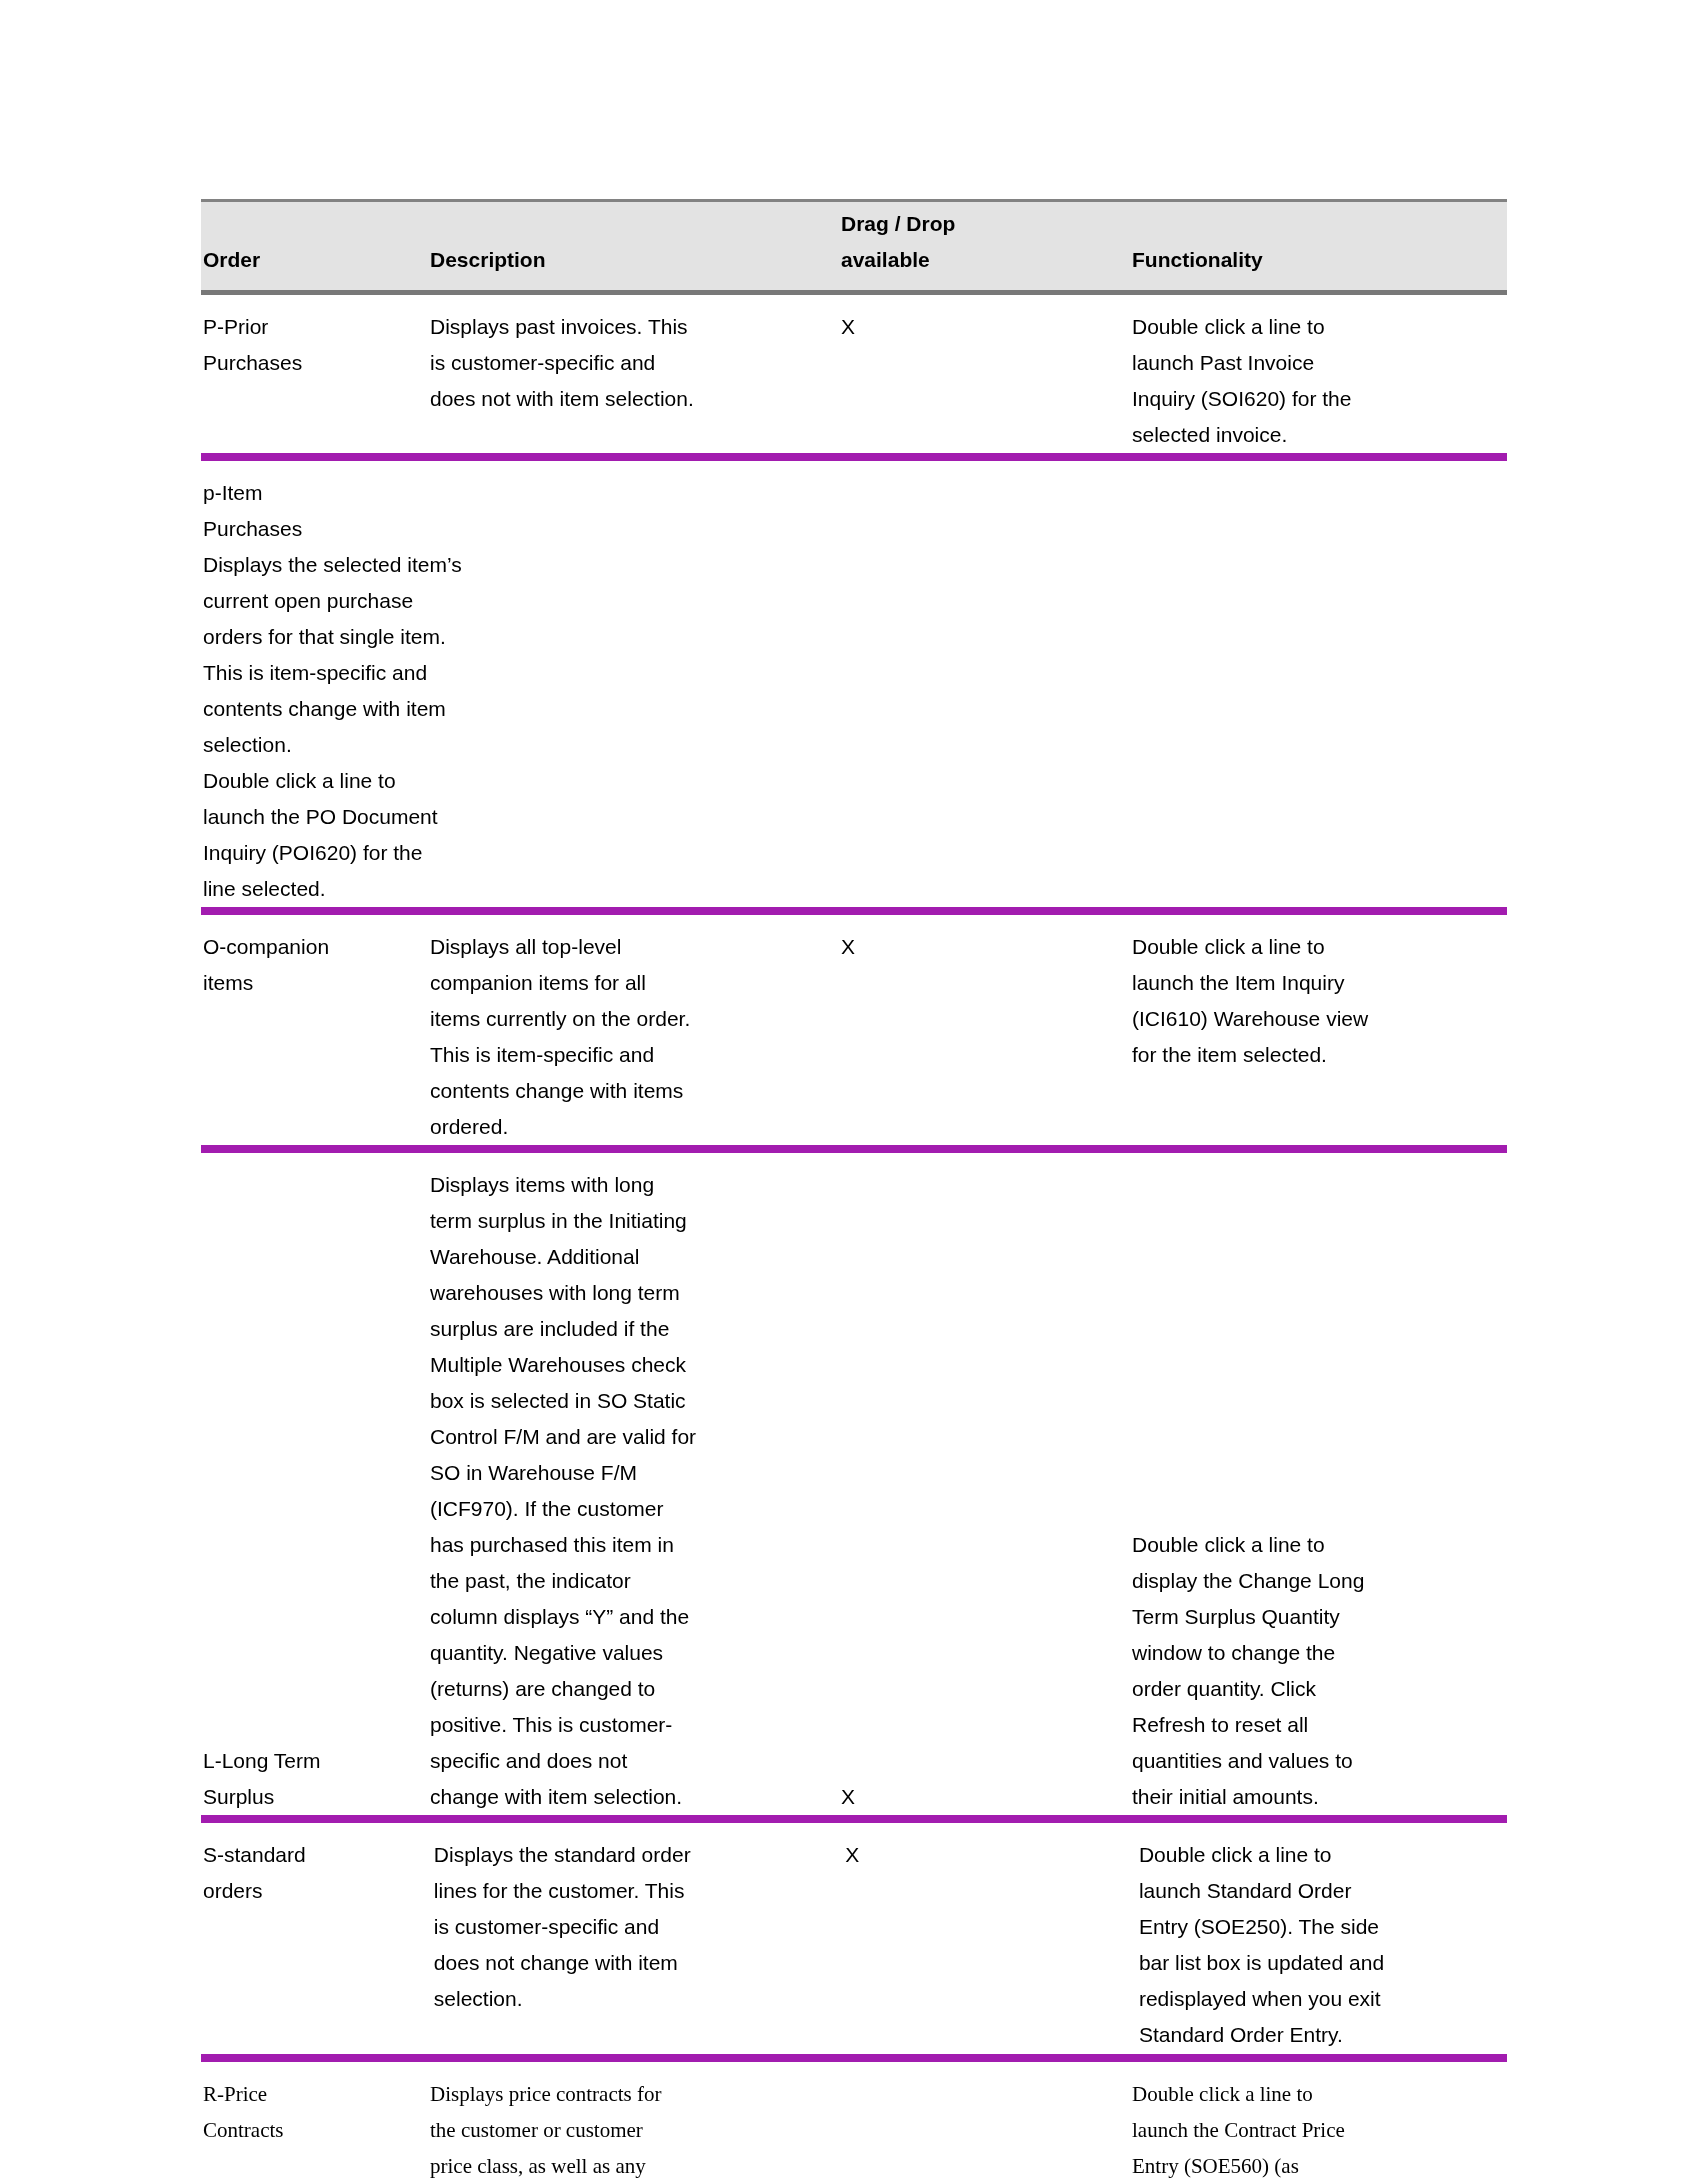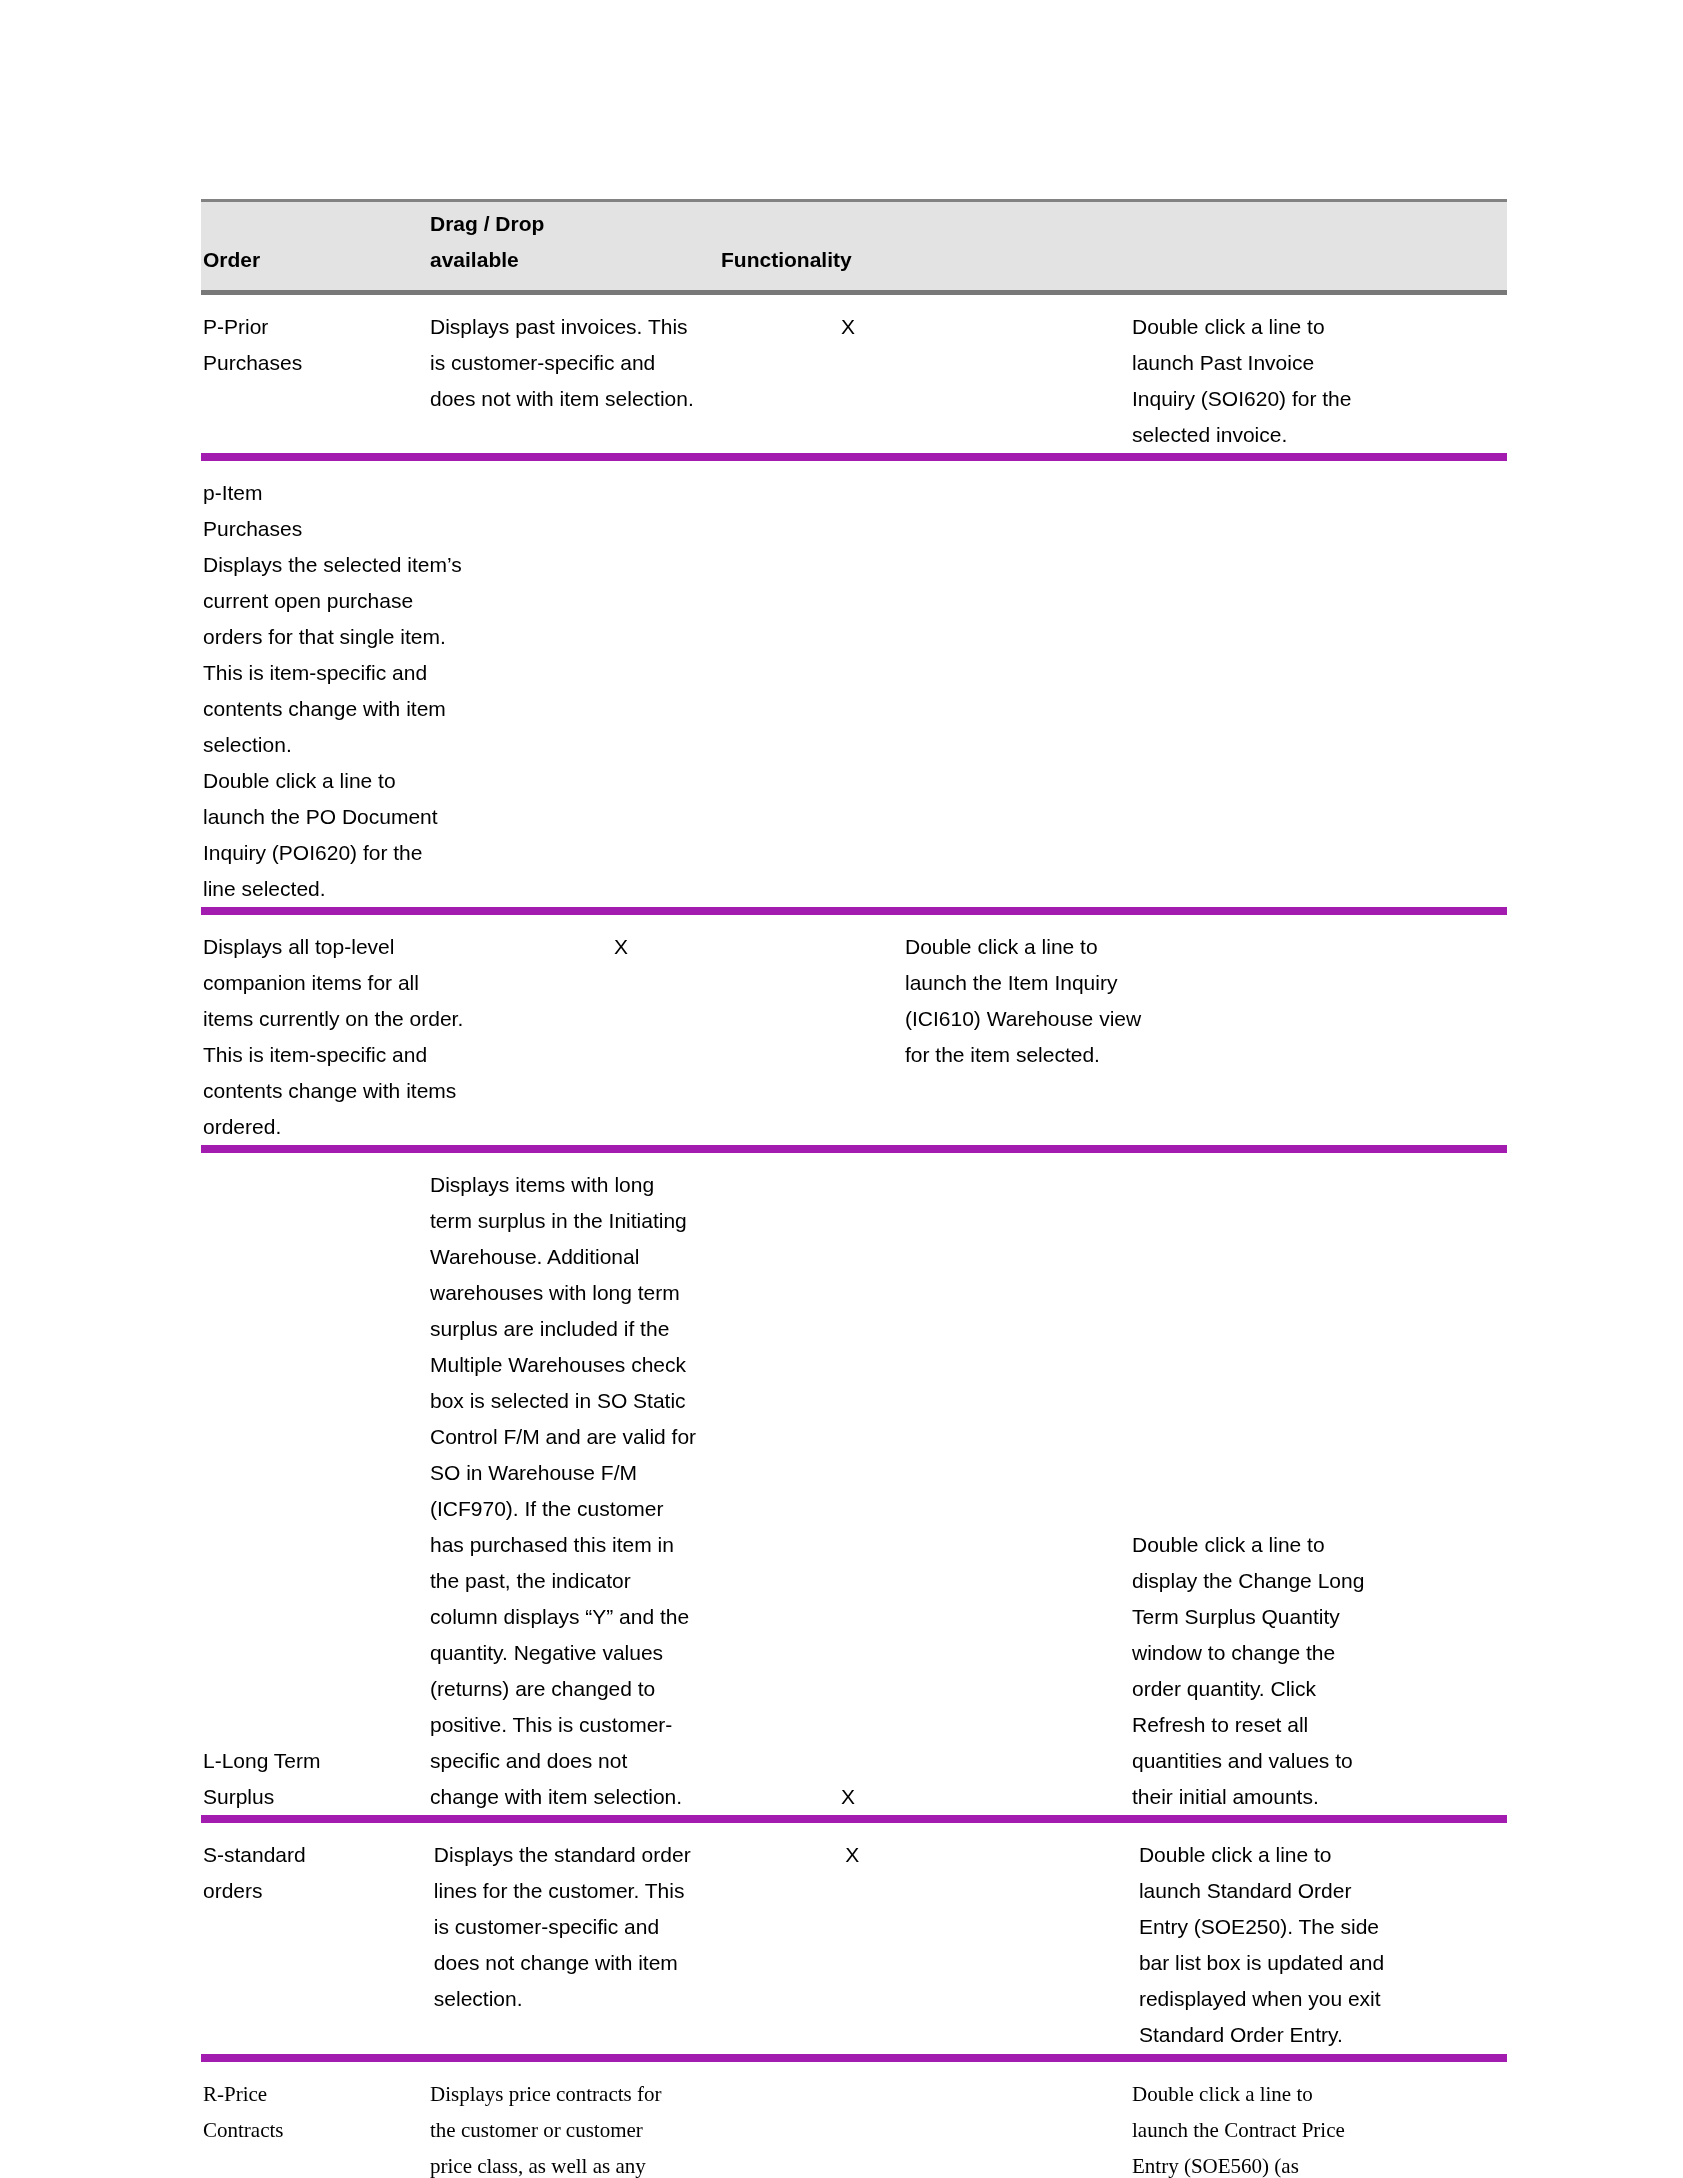--- a/index.html
+++ b/index.html
@@ -65,20 +65,21 @@
   .c-func { width: 377px; }
 </style>
 </head>
 <body>
 
 <div class="page">
   <div class="doc-table">
 
     <div class="thead">
       <div class="cell c-view">Order</div>
+      <div class="cell c-desc">Description</div>
       <div class="cell c-drag">Drag / Drop
 available</div>
       <div class="cell c-func">Functionality</div>
     </div>
 
     <div class="trow r1">
       <div class="cell c-view">P-Prior
 Purchases</div>
       <div class="cell c-desc">Displays past invoices. This
 is customer-specific and
@@ -100,20 +101,22 @@
 contents change with item
 selection.</div>
       <div class="cell c-drag"></div>
       <div class="cell c-func">Double click a line to
 launch the PO Document
 Inquiry (POI620) for the
 line selected.</div>
     </div>
 
     <div class="trow r3">
+      <div class="cell c-view">O-companion
+items</div>
       <div class="cell c-desc">Displays all top-level
 companion items for all
 items currently on the order.
 This is item-specific and
 contents change with items
 ordered.</div>
       <div class="cell c-drag">X</div>
       <div class="cell c-func">Double click a line to
 launch the Item Inquiry
 (ICI610) Warehouse view

